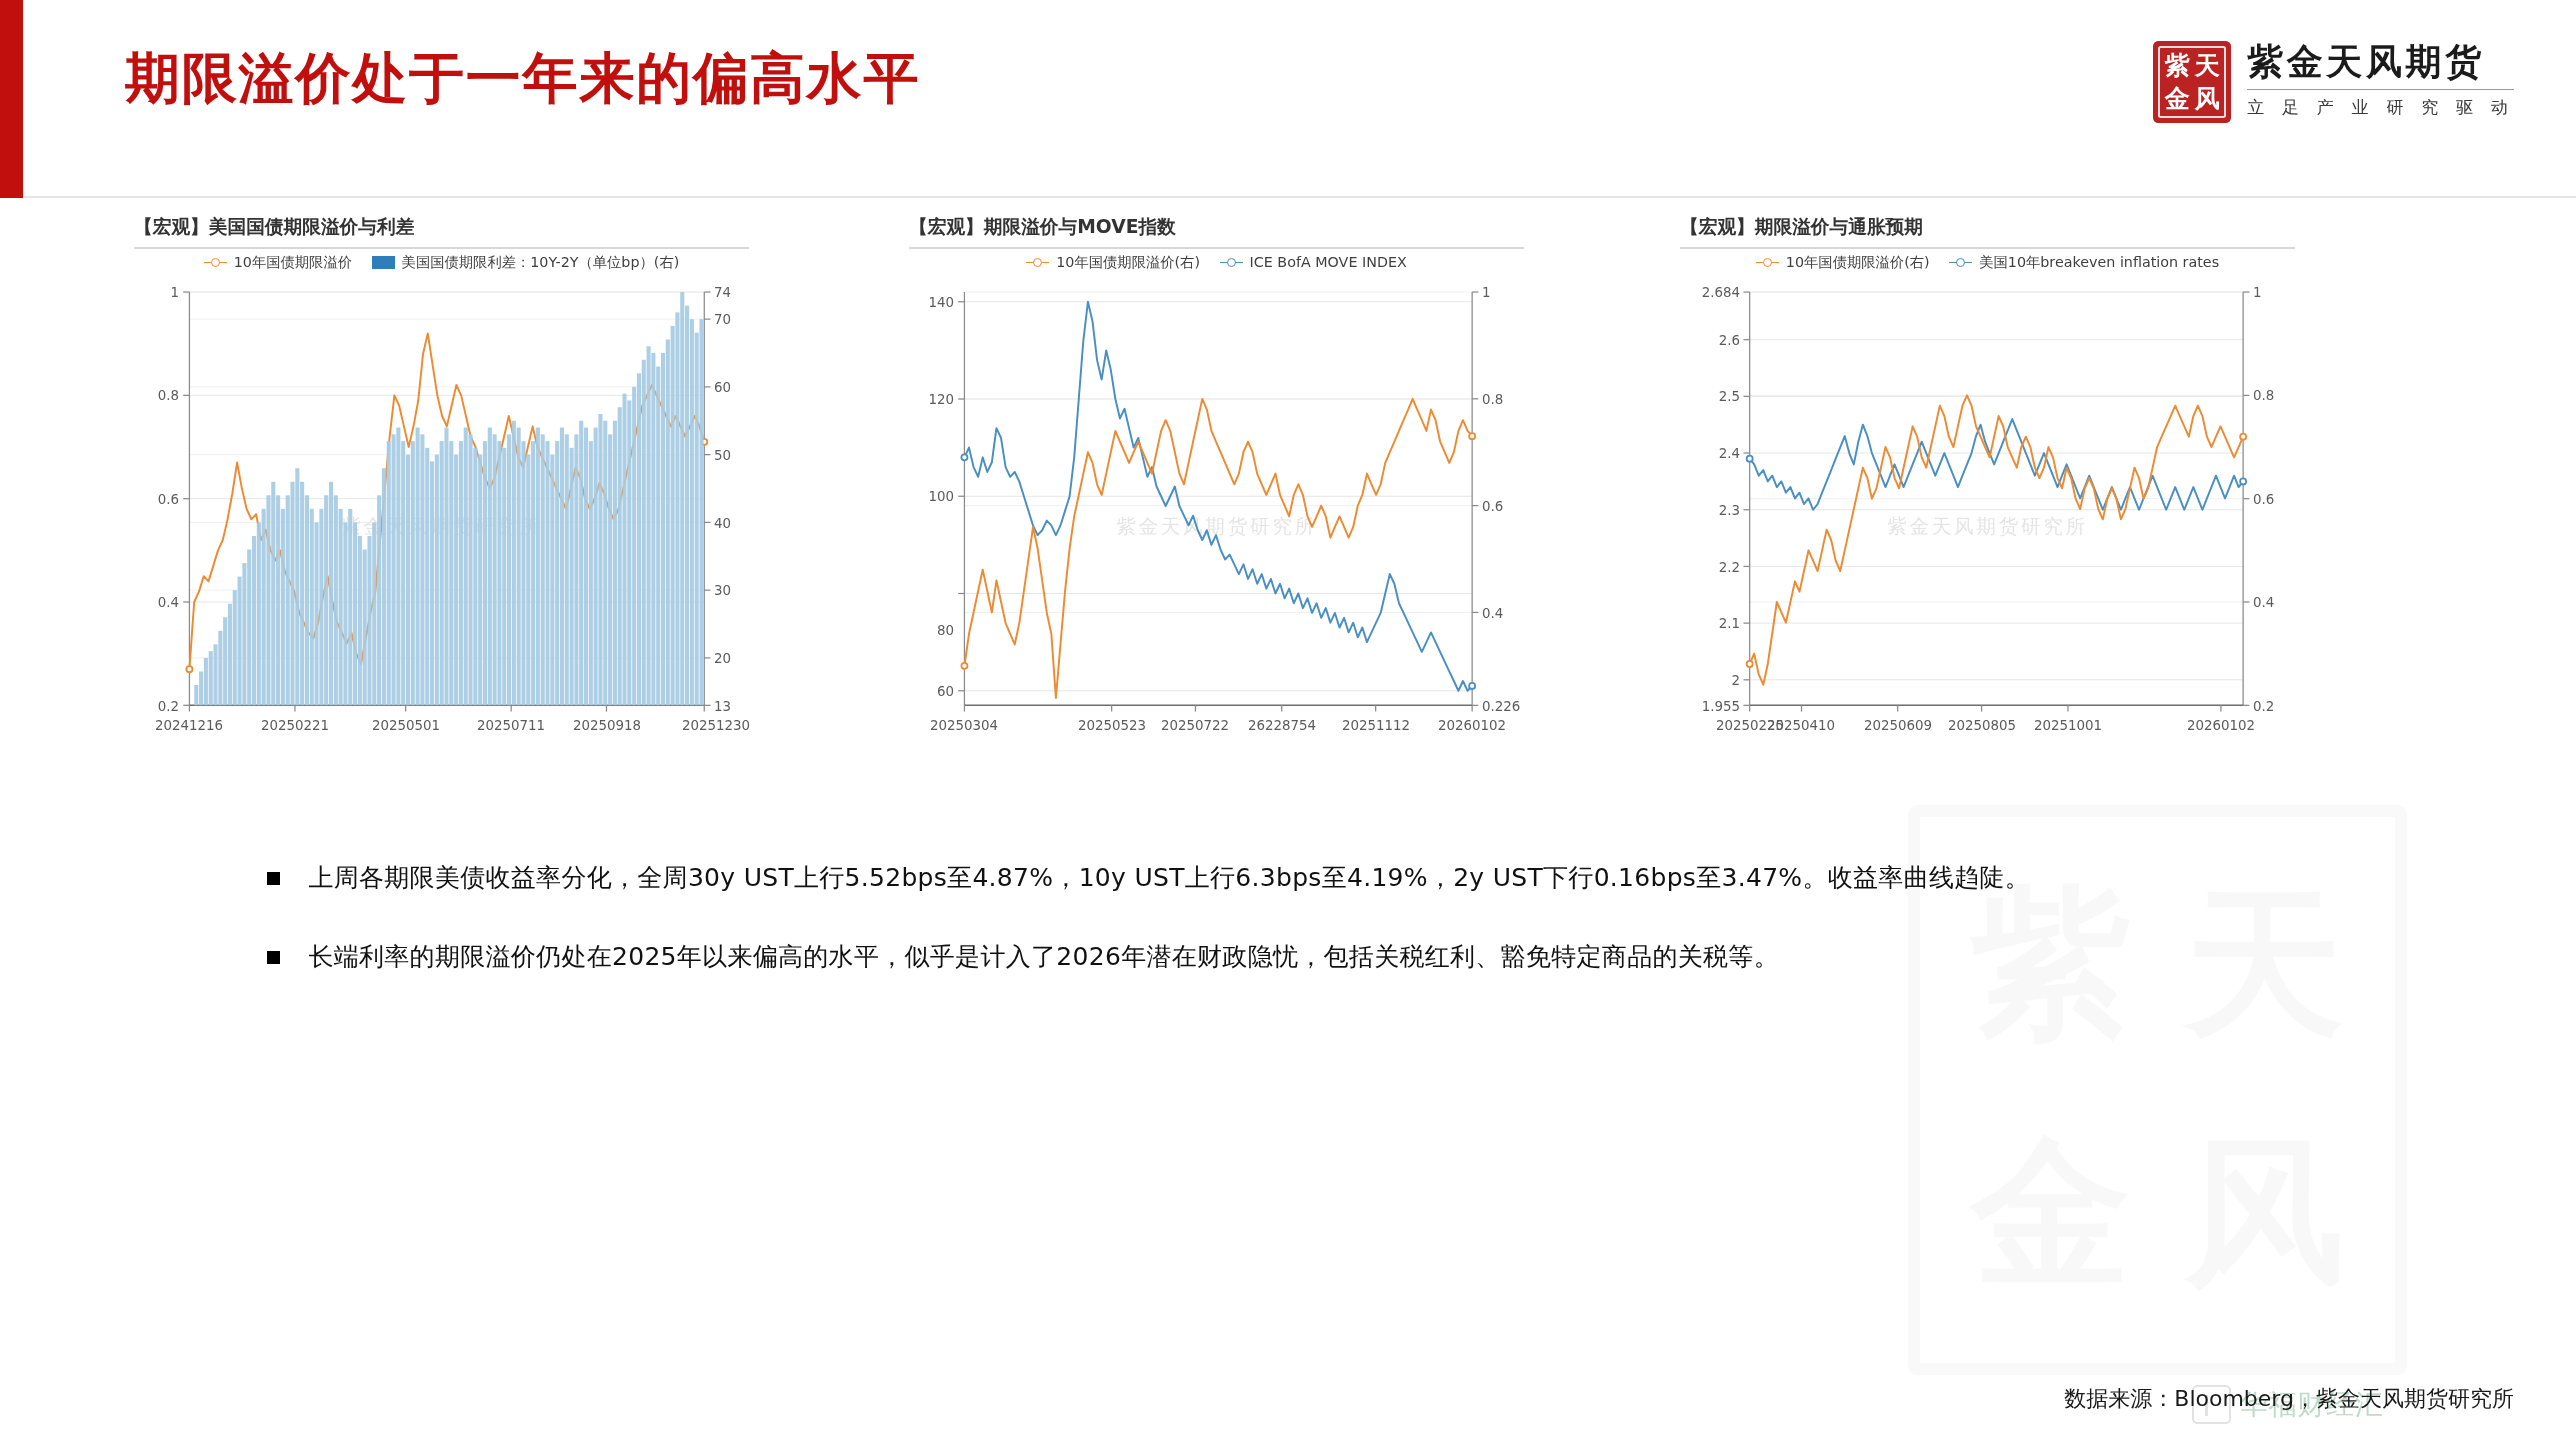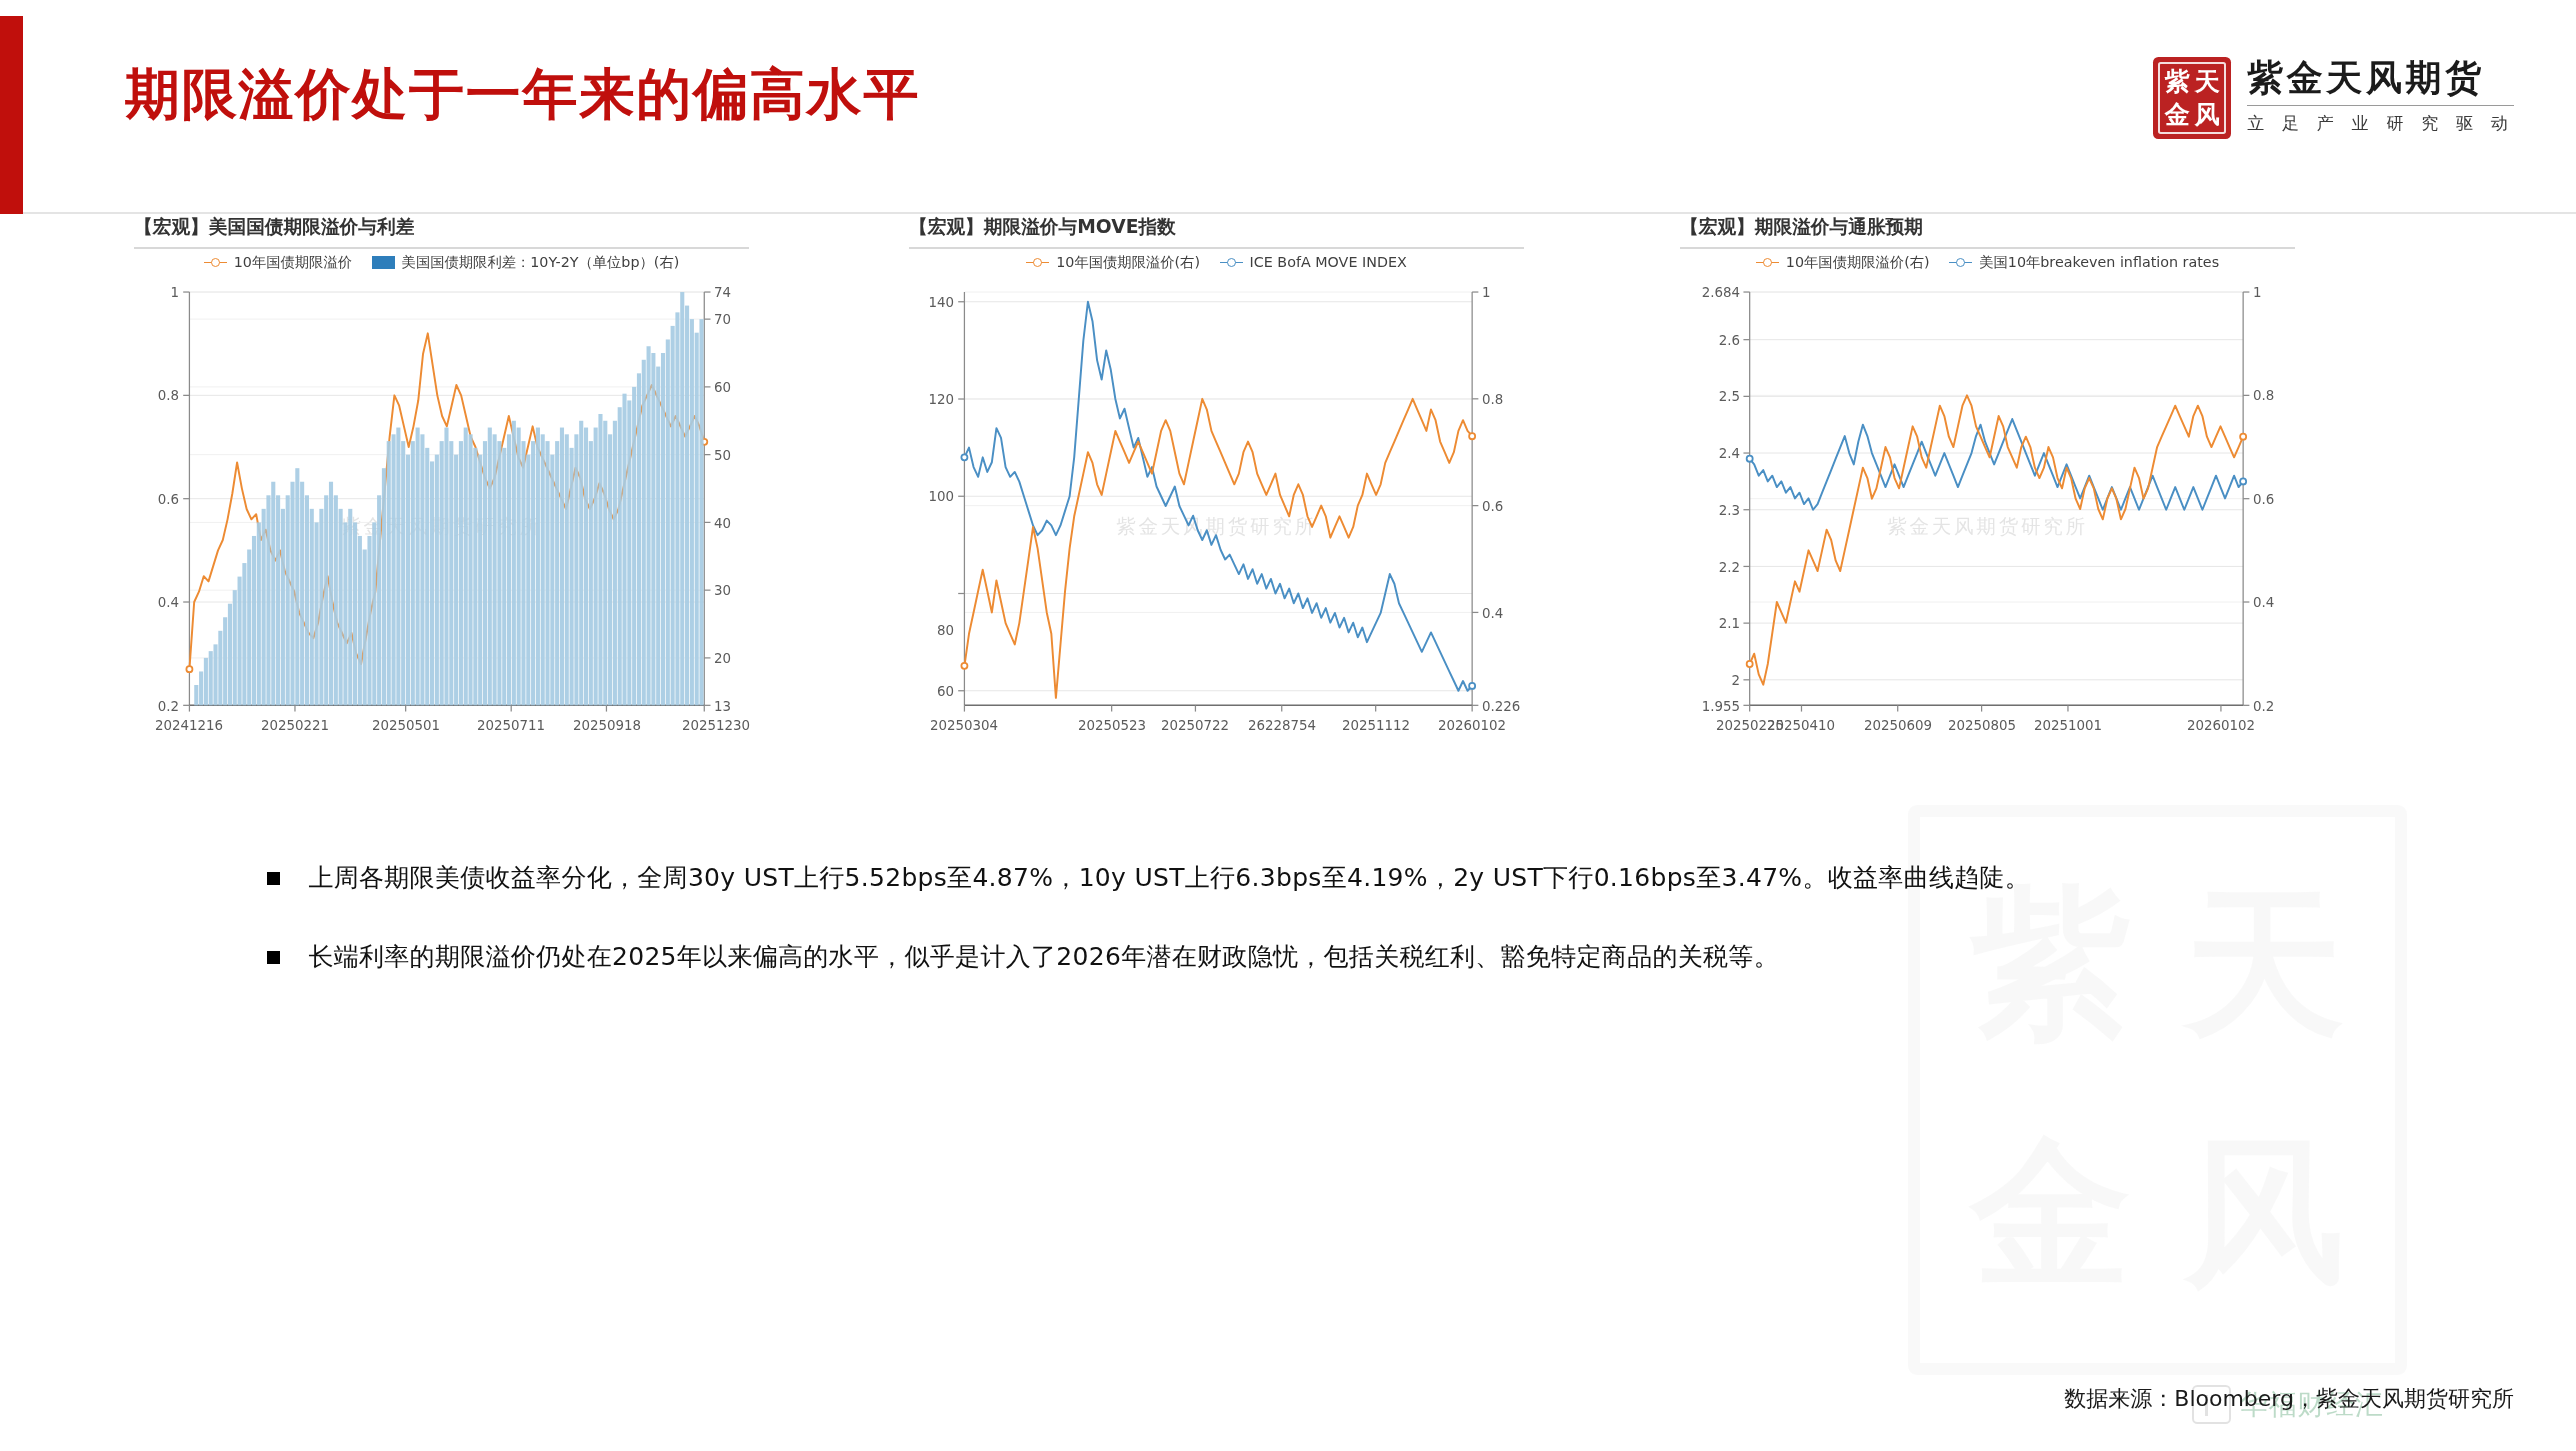--- a/index.html
+++ b/index.html
@@ -7,21 +7,21 @@
   body {
     font-family: "Liberation Sans", "DejaVu Sans", sans-serif;
     background: #ffffff;
     position: relative;
     overflow: hidden;
   }
 
   
   .slide-header {
     position: absolute;
-    left: 0; top: 16px;
+    left: 0; top: 0;
     width: 2576px; height: 198px;
     background: #ffffff;
     border-bottom: 2.7px solid #e4e4e4;
   }
   .title-accent {
     position: absolute;
     left: 0; top: 0;
     width: 23px; height: 198px;
     background: #c00f0c;
   }

